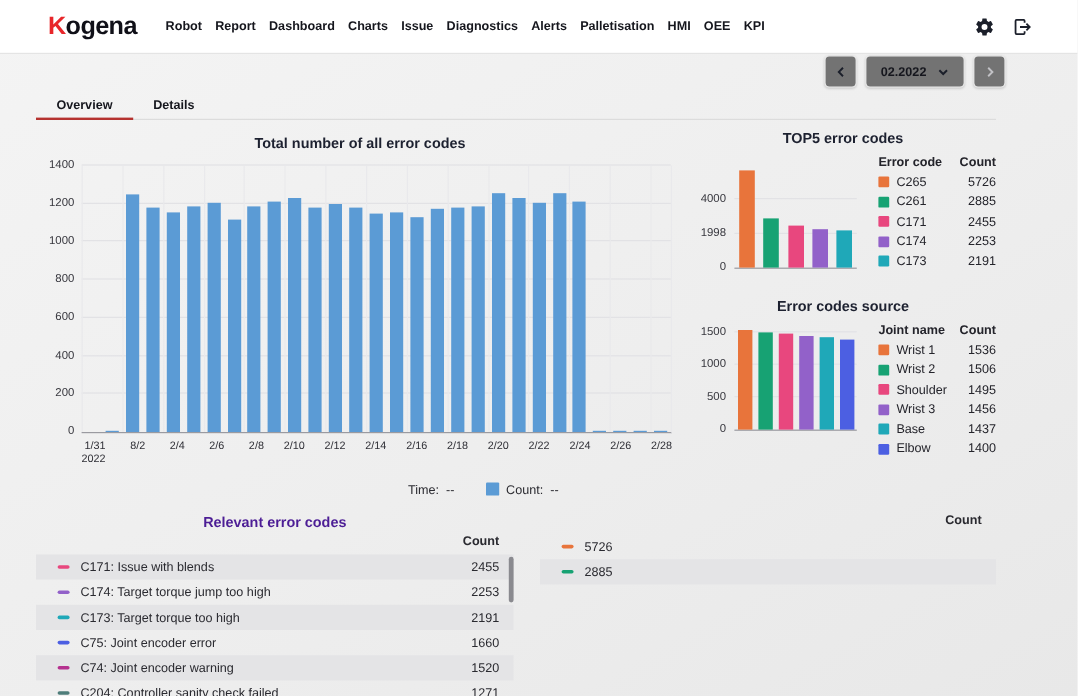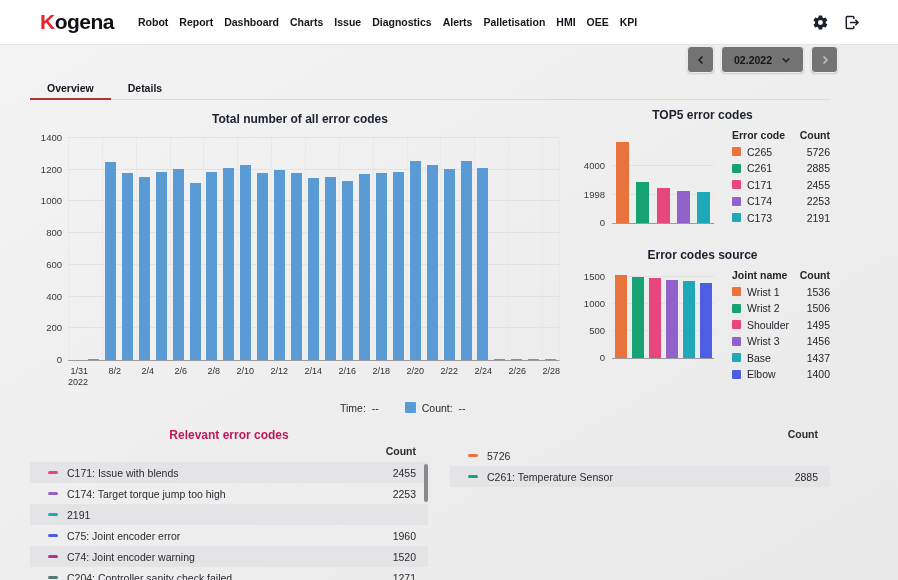--- a/index.html
+++ b/index.html
@@ -76,21 +76,21 @@
   #top5 .side-legend{top:-12px}
   #source .side-legend{top:-3px}
   .lt-head1{grid-column:1/3;font-weight:700}
   .lt-head2{grid-column:3;font-weight:700;text-align:right}
   .lt-sq{width:9px;height:9px;border-radius:1px}
   .lt-count{text-align:right}
   
   .list-card{position:absolute;top:428px}
   #relevant{left:30px;width:398px}
   #critical{left:450px;width:380px}
-  .list-title{font-size:12px;font-weight:700;text-align:center;margin:0 0 3px;color:#be185d}
+  .list-title{font-size:12px;font-weight:700;text-align:center;margin:0 0 3px;color:#4c1d95}
   .count-head{text-align:right;font-size:10.5px;font-weight:700;color:#2a2a30;padding-right:12px;margin-bottom:5px}
   .lrows{position:relative}
   .lrow{height:21px;display:flex;align-items:center;padding:0 12px 0 18px;
     font-size:10.5px;color:#2a2a30;box-sizing:border-box;cursor:pointer}
   .lrow:nth-child(even){background:#e4e4e6}
   .dash{width:10px;height:3.5px;border-radius:2px;margin-right:9px;flex:none}
   .lrow-label{flex:1}
   .scrollbar{position:absolute;right:0;top:2px;width:4px;height:38px;background:#8a8a8f;border-radius:2px;cursor:grab}
 </style>
 </head>
@@ -465,26 +465,27 @@
         <div class="lrow-label">C171: Issue with blends</div>
         <div class="lrow-count">2455</div>
       </div>
       <div class="lrow">
         <div class="dash" style="background: rgb(146, 97, 201);"></div>
         <div class="lrow-label">C174: Target torque jump too high</div>
         <div class="lrow-count">2253</div>
       </div>
       <div class="lrow">
         <div class="dash" style="background: rgb(31, 168, 184);"></div>
+        <div class="lrow-label">C173: Target torque too high</div>
         <div class="lrow-count">2191</div>
       </div>
       <div class="lrow">
         <div class="dash" style="background: rgb(76, 95, 226);"></div>
         <div class="lrow-label">C75: Joint encoder error</div>
-        <div class="lrow-count">1960</div>
+        <div class="lrow-count">1660</div>
       </div>
       <div class="lrow">
         <div class="dash" style="background: rgb(181, 49, 143);"></div>
         <div class="lrow-label">C74: Joint encoder warning</div>
         <div class="lrow-count">1520</div>
       </div>
       <div class="lrow">
         <div class="dash" style="background: rgb(78, 125, 122);"></div>
         <div class="lrow-label">C204: Controller sanity check failed</div>
         <div class="lrow-count">1271</div>
@@ -494,17 +495,16 @@
 
 <section class="list-card" id="critical">
   <div class="count-head">Count</div>
   <div class="lrows">
       <div class="lrow">
         <div class="dash" style="background: rgb(232, 116, 59);"></div>
         <div class="lrow-count">5726</div>
       </div>
       <div class="lrow">
         <div class="dash" style="background: rgb(23, 162, 115);"></div>
-        <div class="lrow-label">C261: Temperature Sensor</div>
         <div class="lrow-count">2885</div>
       </div>
     </div>
 </section>
 
 </body></html>

